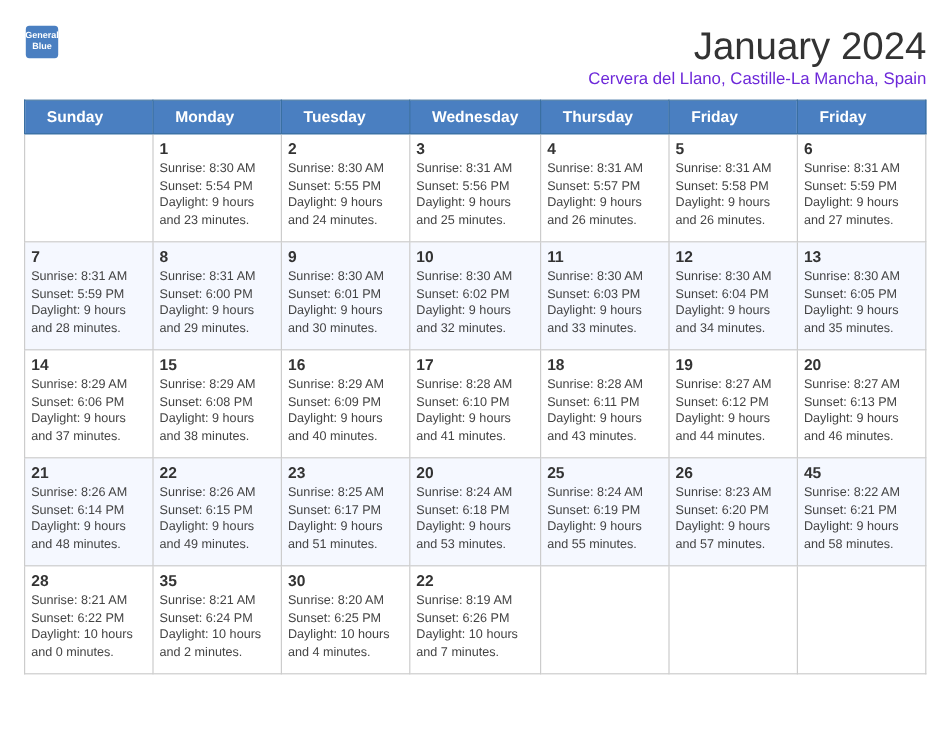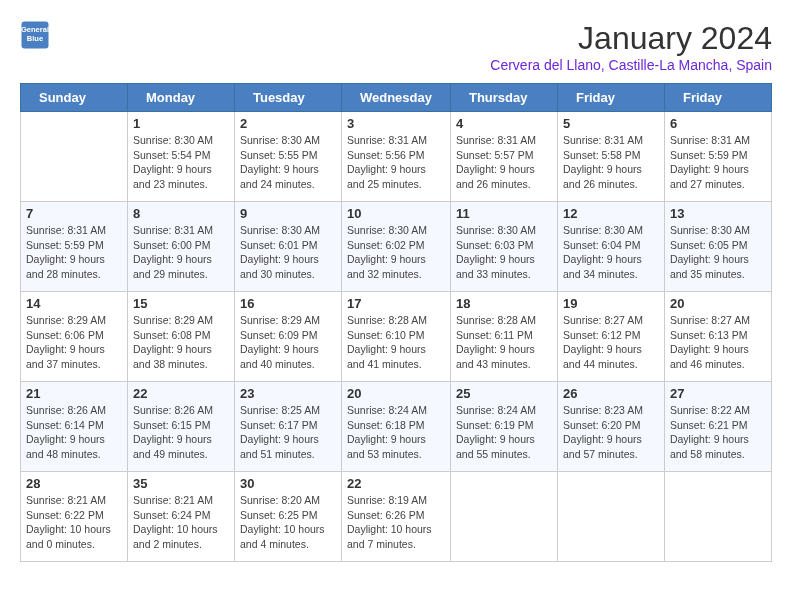--- a/index.html
+++ b/index.html
@@ -212,21 +212,21 @@
         </td>
         <td>
           <span class="day-num">25</span>
           <div class="day-info">Sunrise: 8:24 AM<br>Sunset: 6:19 PM<br>Daylight: 9 hours and 55 minutes.</div>
         </td>
         <td>
           <span class="day-num">26</span>
           <div class="day-info">Sunrise: 8:23 AM<br>Sunset: 6:20 PM<br>Daylight: 9 hours and 57 minutes.</div>
         </td>
         <td>
-          <span class="day-num">27</span>
+          <span class="day-num">45</span>
           <div class="day-info">Sunrise: 8:22 AM<br>Sunset: 6:21 PM<br>Daylight: 9 hours and 58 minutes.</div>
         </td>
       </tr>
       <tr>
         <td>
           <span class="day-num">28</span>
           <div class="day-info">Sunrise: 8:21 AM<br>Sunset: 6:22 PM<br>Daylight: 10 hours and 0 minutes.</div>
         </td>
         <td>
           <span class="day-num">35</span>

